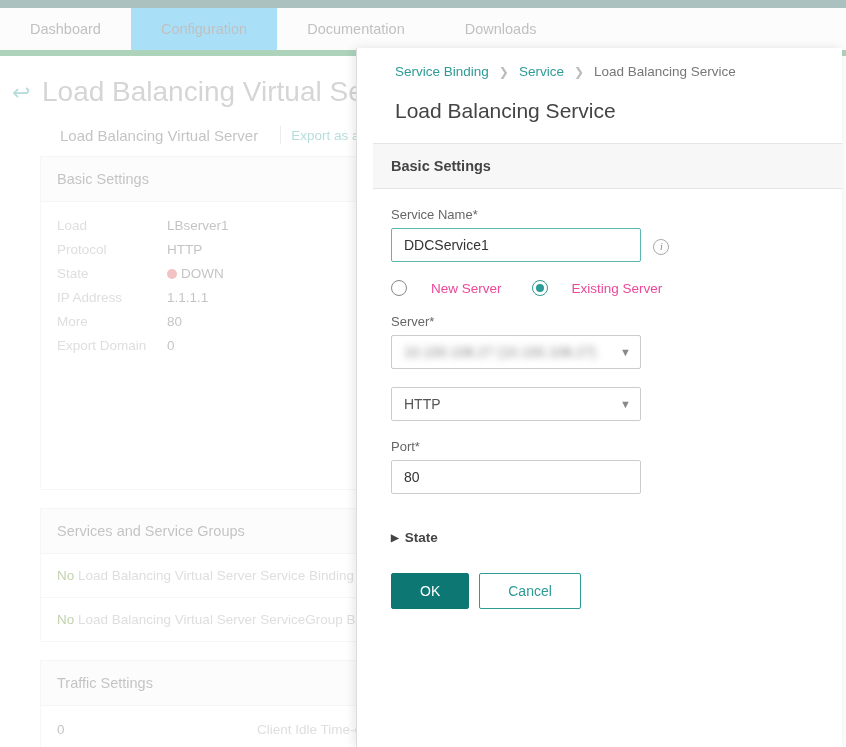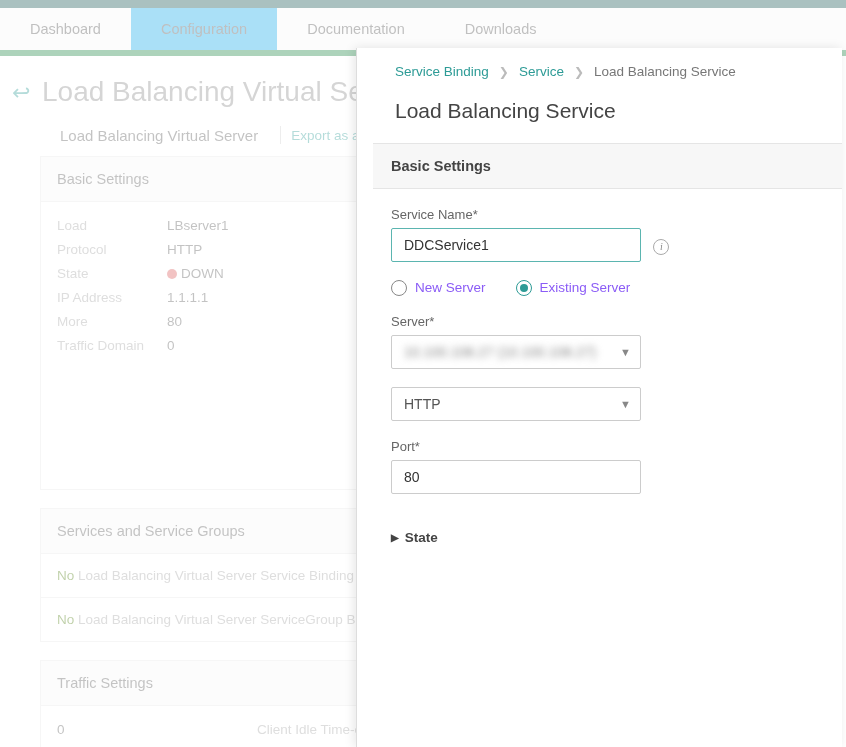--- a/index.html
+++ b/index.html
@@ -52,21 +52,21 @@
     
     .field { margin-bottom: 18px; }
     .field-label { font-size: 13px; color: #666; margin-bottom: 6px; display: block; }
     .field-input { width: 250px; padding: 8px 12px; border: 1px solid #5bb5b0; border-radius: 2px; font-size: 14px; color: #333; outline: none; }
     .field-select { width: 250px; padding: 8px 12px; border: 1px solid #ccc; border-radius: 2px; font-size: 14px; color: #555; background: #fff; appearance: none; position: relative; }
     .select-wrap { position: relative; display: inline-block; width: 250px; }
     .select-wrap .caret { position: absolute; right: 10px; top: 50%; transform: translateY(-50%); pointer-events: none; color: #888; font-size: 11px; }
     .info-icon { display: inline-flex; width: 16px; height: 16px; border: 1px solid #aaa; border-radius: 50%; color: #888; font-size: 10px; align-items: center; justify-content: center; margin-left: 8px; font-style: italic; font-family: serif; }
     
     .radio-row { display: flex; gap: 30px; margin-bottom: 18px; }
-    .radio-item { display: flex; align-items: flex-start; gap: 8px; font-size: 13.5px; color: #8b5cf6; cursor: pointer; }
+    .radio-item { display: flex; align-items: center; gap: 24px; font-size: 13.5px; color: #ec4899; cursor: pointer; }
     .radio-outer { width: 16px; height: 16px; border: 1.5px solid #888; border-radius: 50%; display: flex; align-items: center; justify-content: center; }
     .radio-outer.checked { border-color: #2d9b96; }
     .radio-inner { width: 8px; height: 8px; border-radius: 50%; background: #2d9b96; }
     
     .more-toggle { padding: 10px 18px 18px; font-size: 13.5px; color: #444; font-weight: 600; cursor: pointer; display: flex; align-items: center; gap: 6px; }
     .more-toggle .tri { font-size: 10px; }
     
     .btn-row { padding: 10px 18px; display: flex; gap: 10px; }
     .btn { padding: 9px 28px; font-size: 14px; border-radius: 2px; cursor: pointer; border: 1px solid; }
     .btn-primary { background: #0d7873; color: #fff; border-color: #0d7873; }
@@ -106,21 +106,21 @@
       <div class="kv-label">Protocol</div>
       <div class="kv-value">HTTP</div>
       <div class="kv-label">State</div>
       <div class="kv-value">
         <span class="status-dot" style="background:#d95555"></span><span>DOWN</span>
       </div>
       <div class="kv-label">IP Address</div>
       <div class="kv-value">1.1.1.1</div>
       <div class="kv-label">More</div>
       <div class="kv-value">80</div>
-      <div class="kv-label">Traffic Domain</div>
+      <div class="kv-label">Export Domain</div>
       <div class="kv-value">0</div>
     </div>
   </div>
   <div style="height:120px"></div>
 </div>
 
 <div class="section">
   <div class="section-header">Services and Service Groups</div>
   <div class="section-row-noitems">
     <span class="no-text">No</span>
@@ -199,13 +199,17 @@
         <input class="field-input plain-border" value="80" style="">
       </div>
 
     </div>
     <div class="more-toggle">
       <span class="tri">▶</span>
       <span>State</span>
     </div>
   </div>
 
+  <div class="btn-row">
+    <button class="btn btn-primary">OK</button>
+    <button class="btn btn-secondary">Cancel</button>
+  </div>
 </div>
 
 </body></html>

